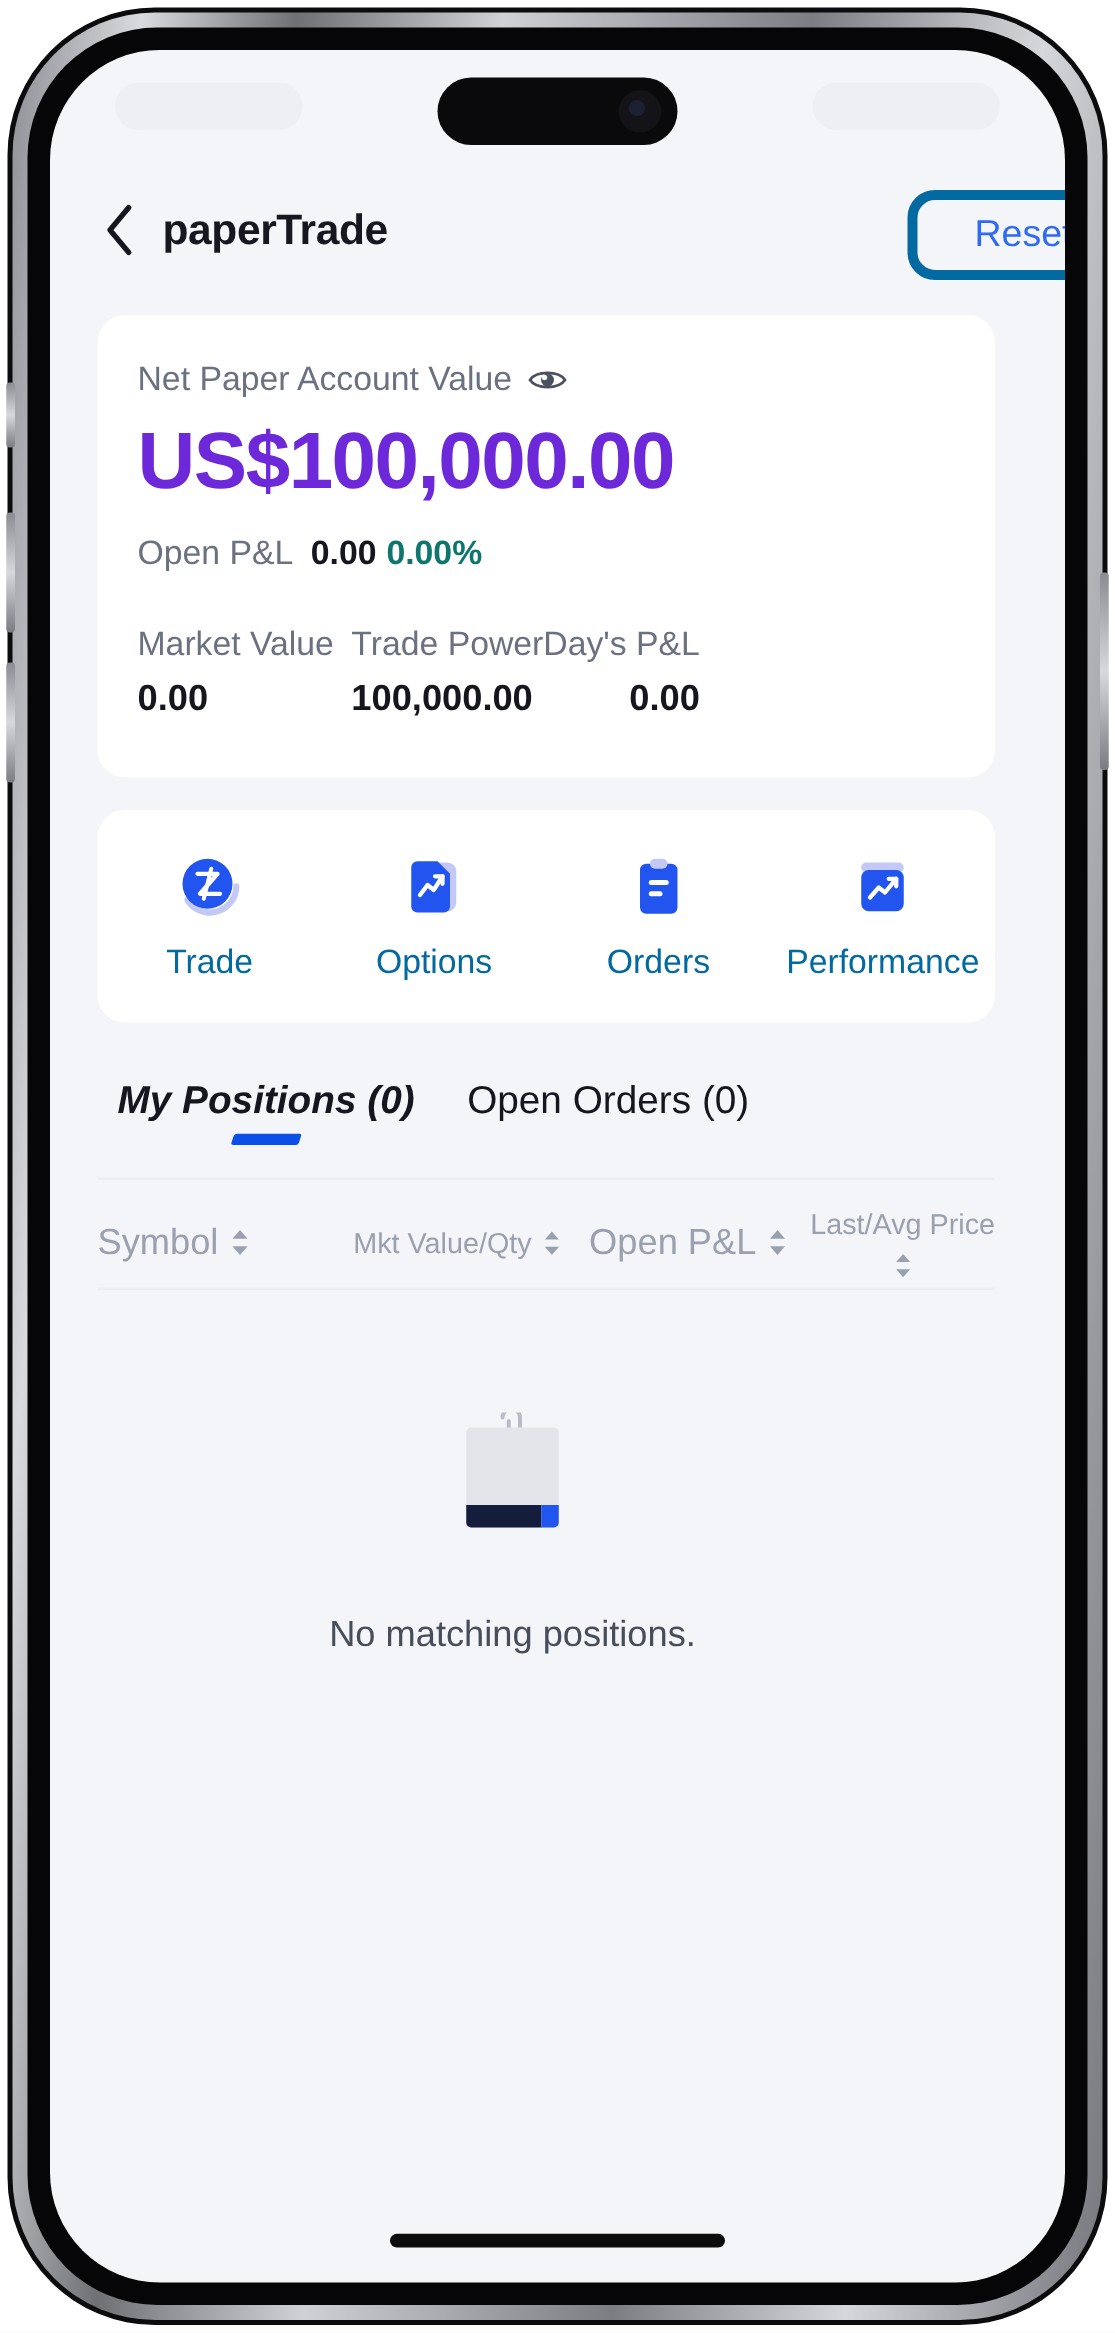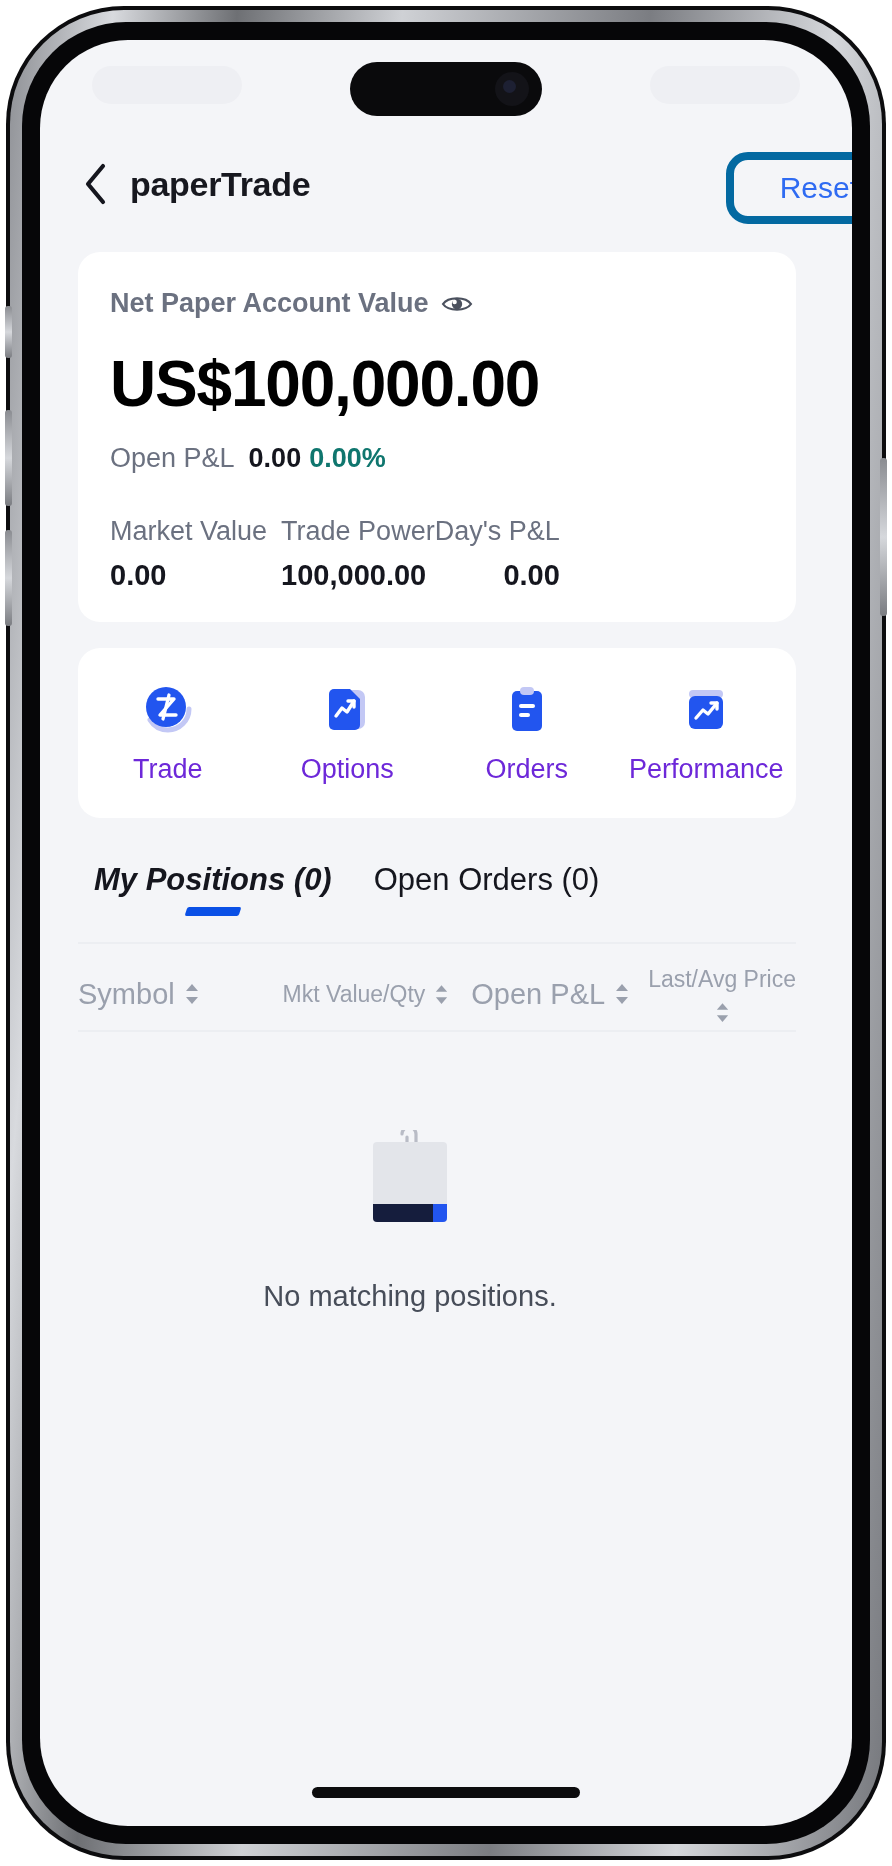--- a/index.html
+++ b/index.html
@@ -144,33 +144,32 @@
   }
   .account-card {
     left: 26px; top: 212px;
     width: 718px; height: 370px;
     padding: 36px 32px 0 32px;
   }
   .acct-label-row {
     display: flex;
     align-items: center;
     gap: 12px;
-    font-weight: bold;
   }
   .acct-label {
     font-size: 27px;
     color: #6b7180;
   }
   .eye-icon { display:block; }
 
   .acct-value {
-    margin-top: 28px;
+    margin-top: 12px;
     font-size: 64px;
     font-weight: 700;
-    color: #000000;
+    color: #6d28d9;
     letter-spacing: -1.2px;
   }
 
   .openpl-row {
     margin-top: 22px;
     display: flex;
     align-items: baseline;
     gap: 14px;
   }
   .openpl-label { font-size: 27px; color: #6b7180; }
@@ -197,21 +196,21 @@
   }
   .action {
     flex: 1;
     display: flex;
     flex-direction: column;
     align-items: center;
     gap: 18px;
     cursor: pointer;
   }
   .action-ico { width: 54px; height: 54px; position: relative; }
-  .action-label { font-size: 27px; color: #6d28d9; }
+  .action-label { font-size: 27px; color: #0369a1; }
 
   
   .tabs {
     position: absolute;
     left: 0; top: 822px;
     width: 812px; height: 84px;
     display: flex;
     align-items: flex-start;
     padding: 0 42px;
     gap: 42px;
@@ -272,21 +271,21 @@
   }
 
   
   .empty-state {
     position: absolute;
     left: 0; top: 1090px;
     width: 716px;
     display: flex;
     flex-direction: column;
     align-items: center;
-    gap: 46px;
+    gap: 58px;
   }
   .empty-text { font-size: 29px; color: #474d59; }
 
   
   .home-indicator {
     position: absolute;
     left: 50%;
     transform: translateX(-50%);
     bottom: 28px;
     width: 268px; height: 11px;

